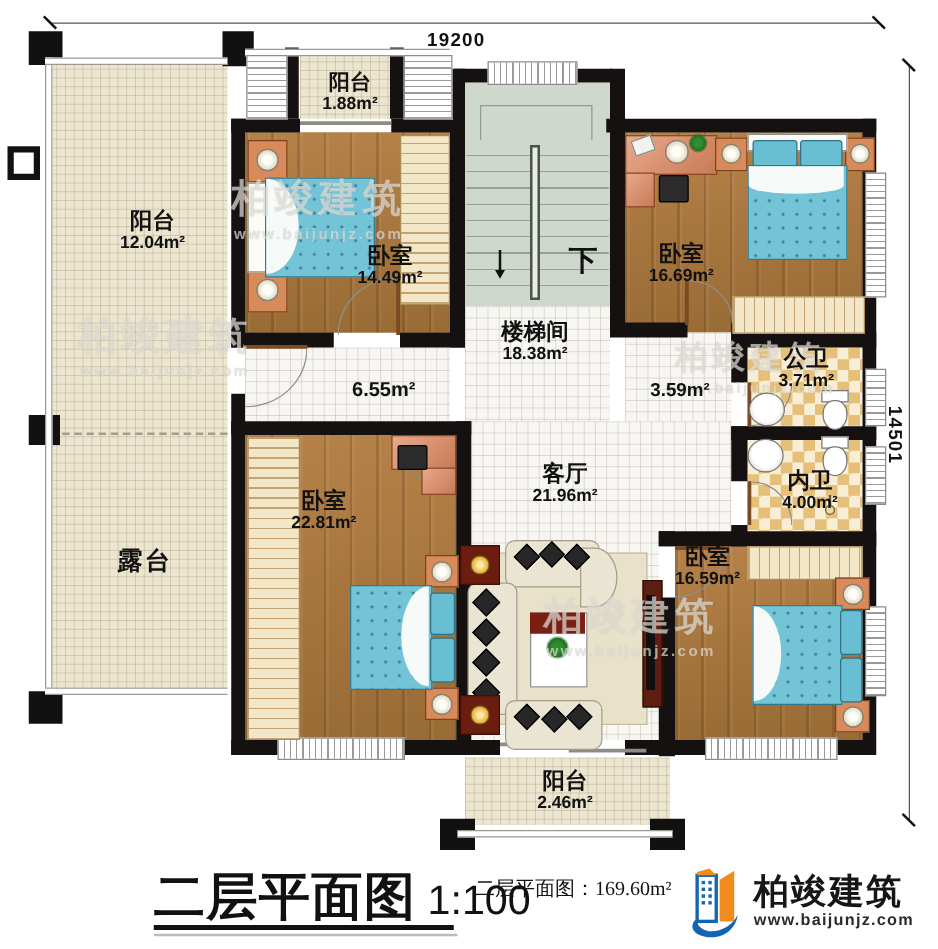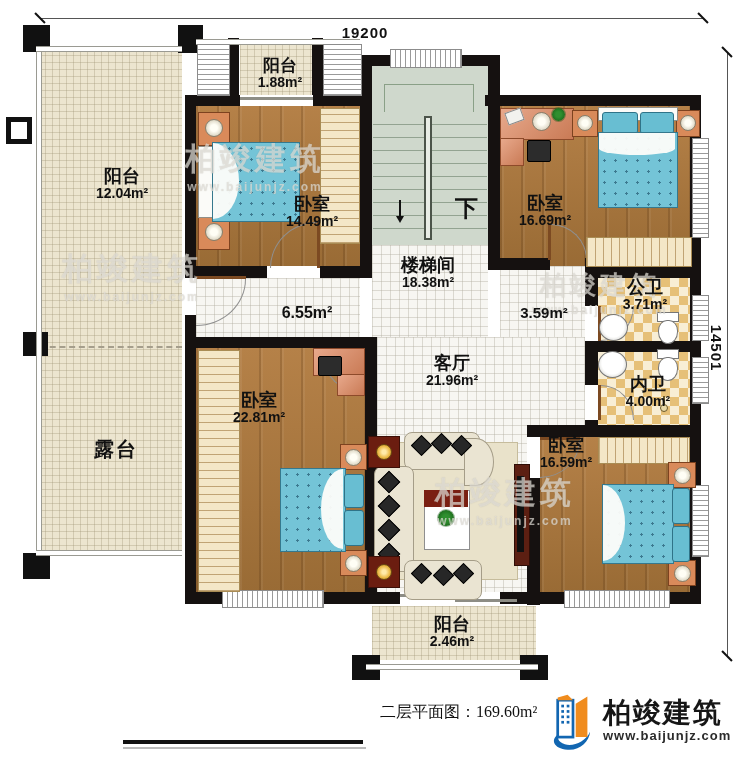--- a/index.html
+++ b/index.html
@@ -320,21 +320,21 @@
     <span class="rarea" style="font-size:15px">3.59m²</span>
   </div>
   <div class="rlabel" style="left:645px;top:277px">
     <span class="rname">公卫</span>
     <span class="rarea">3.71m²</span>
   </div>
   <div class="rlabel" style="left:648px;top:374px">
     <span class="rname">内卫</span>
     <span class="rarea">4.00m²</span>
   </div>
-  <div class="rlabel" style="left:452px;top:353px">
+  <div class="rlabel" style="left:452px;top:369px">
     <span class="rname">客厅</span>
     <span class="rarea">21.96m²</span>
   </div>
   <div class="rlabel" style="left:259px;top:390px">
     <span class="rname">卧室</span>
     <span class="rarea">22.81m²</span>
   </div>
   <div class="rlabel" style="left:566px;top:435px">
     <span class="rname">卧室</span>
     <span class="rarea">16.59m²</span>
@@ -349,20 +349,24 @@
 
   <div class="dimline" style="left:40px;top:18px;width:663px;height:1px"></div>
   <div class="tick" style="left:33px;top:17px"></div>
   <div class="tick" style="left:696px;top:17px"></div>
   <div class="dimtext" style="left:365px;top:24px;transform:translateX(-50%)">19200</div>
   <div class="dimline" style="left:727px;top:52px;width:1px;height:604px"></div>
   <div class="tick" style="left:720px;top:51px"></div>
   <div class="tick" style="left:720px;top:655px"></div>
   <div class="dimtext" style="left:716px;top:348px;transform:translate(-50%,-50%) rotate(90deg)">14501</div>
 
+  <div class="titlerow">
+    <span class="maintitle">二层平面图</span>
+    <span class="scale">1:100</span>
+  </div>
   <div class="uline1"></div>
   <div class="uline2"></div>
   <div class="info">
     <div><span>二层平面图：</span><span>169.60m²</span></div>
   </div>
   <div class="logoicon">
     <svg width="54" height="64" viewBox="0 0 60 70">
       <path d="M15 50 C4 56 8 67 24 68 C38 69 48 59 49 48 C44 59 30 65 21 62 C13 59 11 54 17 50 Z" fill="#1266b1"></path>
       <rect x="13" y="13" width="17" height="41" fill="#ffffff" stroke="#1266b1" stroke-width="3"></rect>
       <rect x="17" y="18" width="3" height="3" fill="#1266b1"></rect>

